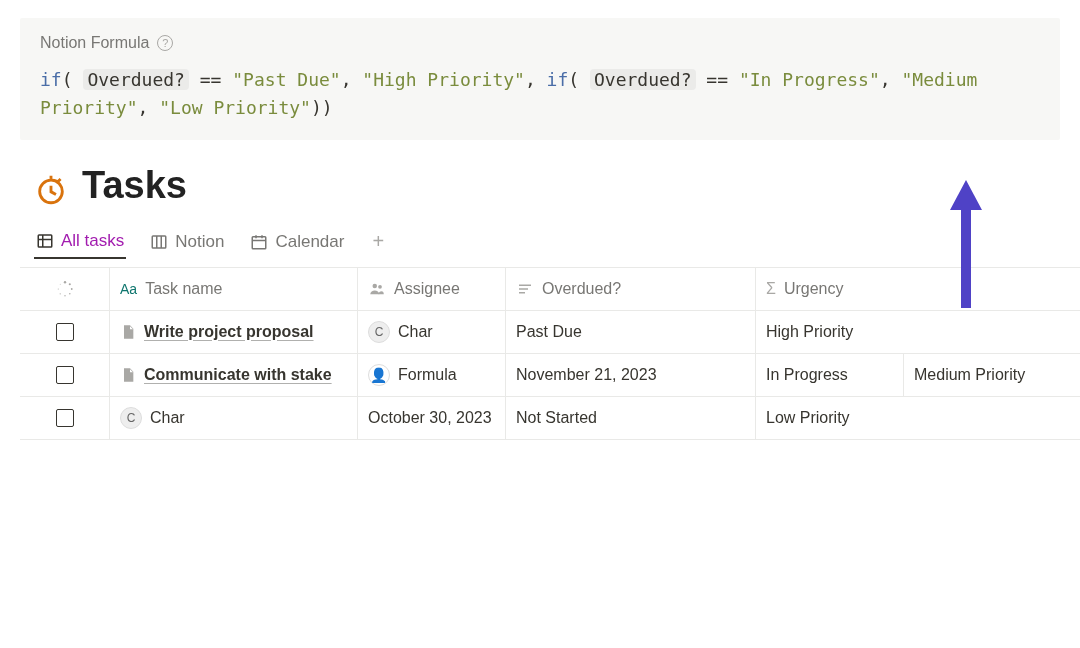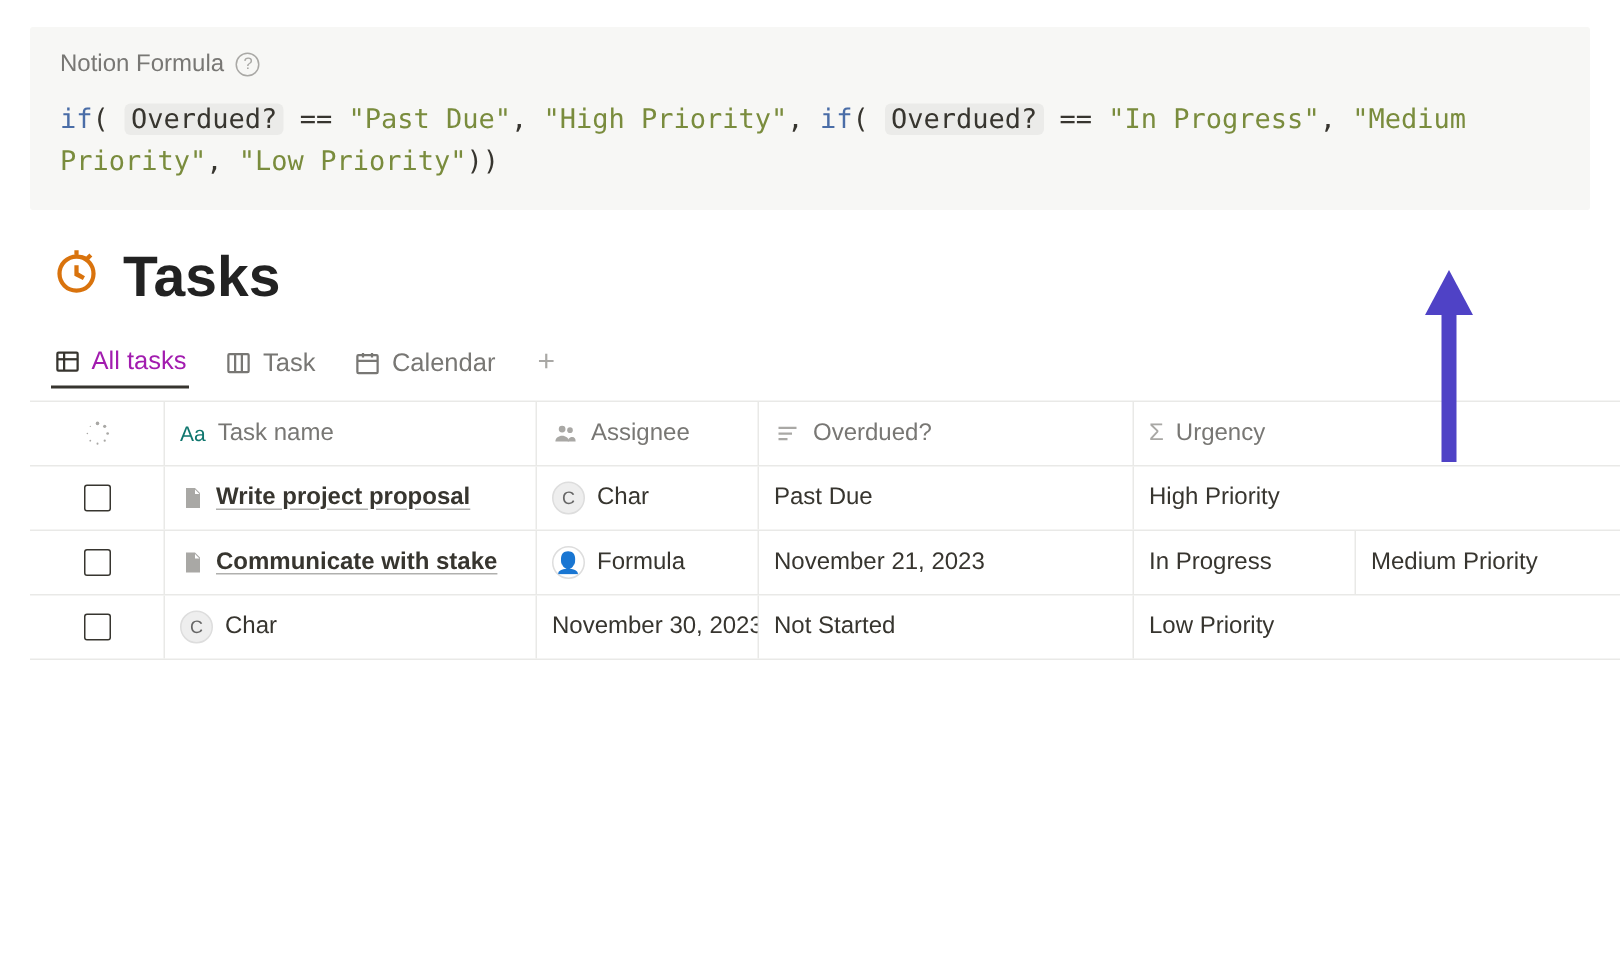--- a/index.html
+++ b/index.html
@@ -49,21 +49,21 @@
     color: #37352f;
     border-radius: 4px;
     padding: 0 4px;
   }
   .tok-op   { color: #37352f; }
   .tok-str  { color: #7a8c3d; }
   .tok-punc { color: #37352f; }
 
   .page-title-row {
     display: flex;
-    align-items: flex-start;
+    align-items: flex-end;
     gap: 14px;
     margin: 24px 0 18px 34px;
   }
   .page-icon {
     color: #d9730d;
     font-size: 32px;
     display: inline-flex;
   }
   .page-title {
     font-size: 38px;
@@ -193,21 +193,21 @@
       <span>All tasks</span>
     </div>
     <div class="tab">
       <span class="tab-icon">
         <svg width="18" height="18" viewBox="0 0 24 24" fill="none" stroke="currentColor" stroke-width="2">
           <rect x="3" y="4" width="18" height="16" rx="1"></rect>
           <line x1="9" y1="4" x2="9" y2="20"></line>
           <line x1="15" y1="4" x2="15" y2="20"></line>
         </svg>
       </span>
-      <span>Task</span>
+      <span>Notion</span>
     </div>
     <div class="tab">
       <span class="tab-icon">
         <svg width="18" height="18" viewBox="0 0 24 24" fill="none" stroke="currentColor" stroke-width="2">
           <rect x="3" y="5" width="18" height="16" rx="1"></rect>
           <line x1="3" y1="10" x2="21" y2="10"></line>
           <line x1="8" y1="3" x2="8" y2="7"></line>
           <line x1="16" y1="3" x2="16" y2="7"></line>
         </svg>
       </span>
@@ -320,21 +320,21 @@
       </div>
       <div class="row">
         <div class="cell checkbox-cell">
           <div class="chk"></div>
         </div>
         <div class="cell">
           <span class="avatar letter">C</span>
           <span>Char</span>
         </div>
         <div class="cell">
-          <span>November 30, 2023</span>
+          <span>October 30, 2023</span>
         </div>
         <div class="cell">
           <span>Not Started</span>
         </div>
         <div class="cell">
           <span>Low Priority</span>
         </div>
       </div>
     </div>
 </div>

